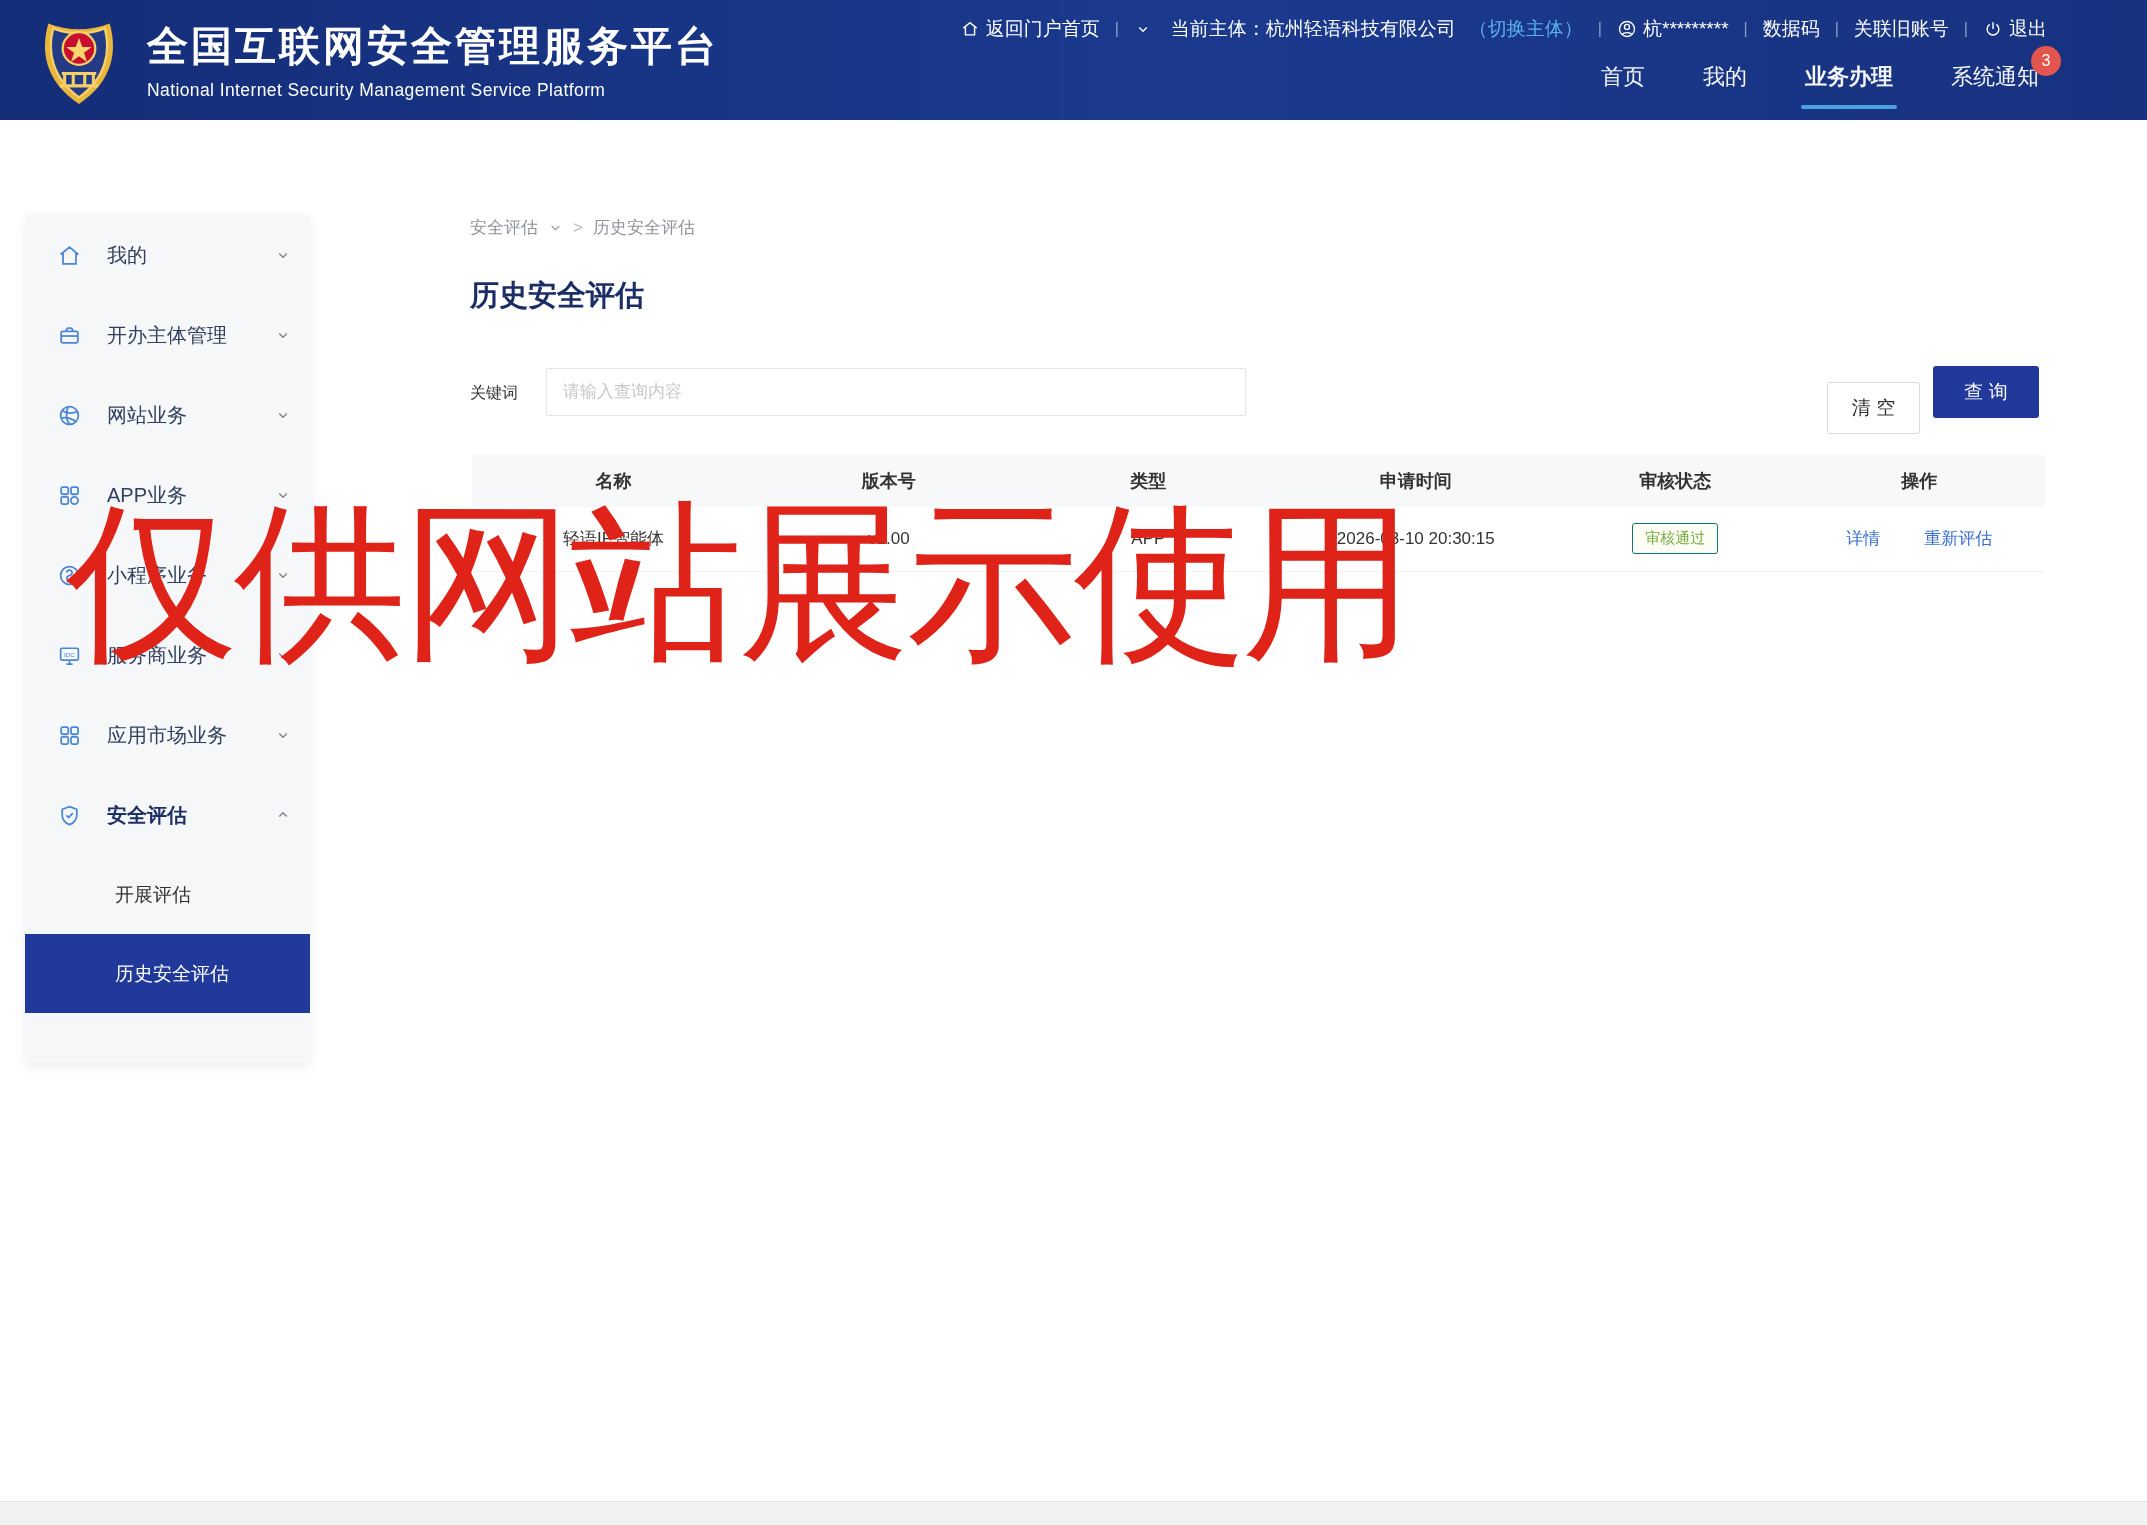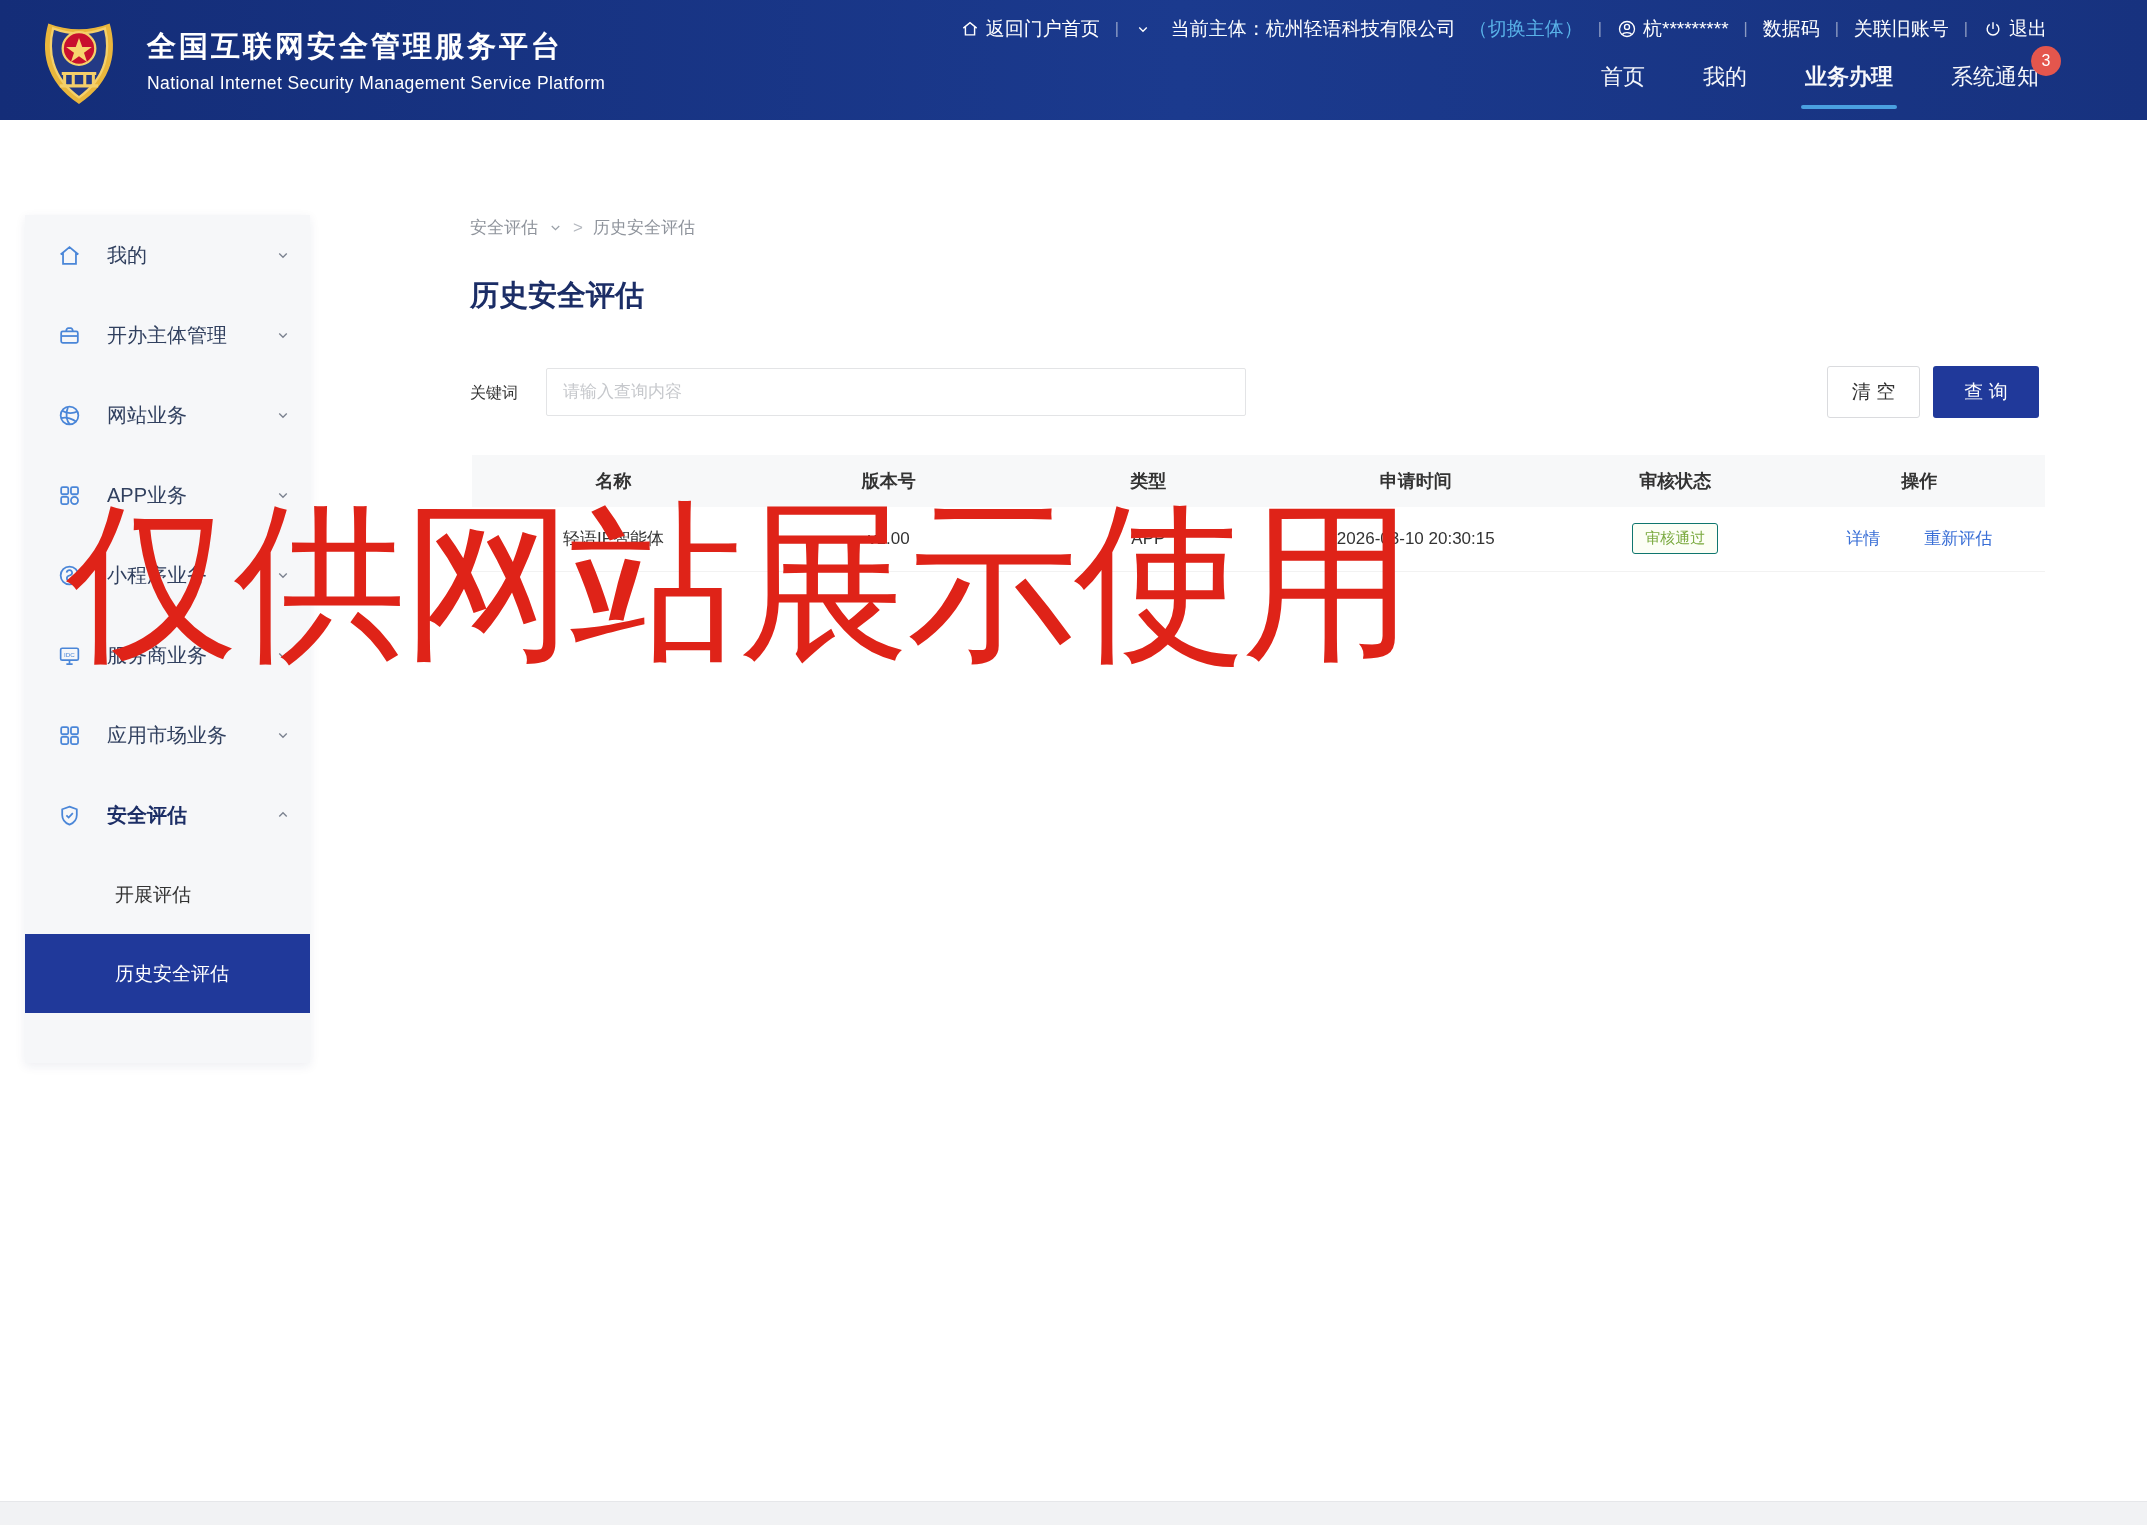--- a/index.html
+++ b/index.html
@@ -4,21 +4,21 @@
 <style>
   * { margin:0; padding:0; box-sizing:border-box; }
   html,body { background:#fff; }
   body { font-family:"Liberation Sans", sans-serif; }
   #screen { position:relative; width:2147px; height:1525px; background:#fff; overflow:hidden; }
 
   
   .header { position:absolute; left:0; top:0; width:2147px; height:120px;
             background:linear-gradient(90deg,#142d78 0%, #1b3a8e 55%, #17327f 100%); }
   .brand { position:absolute; left:33px; top:12px; display:flex; align-items:center; gap:22px; }
-  .brand-text .cn { color:#fff; font-size:29px; font-weight:700; letter-spacing:3px; }
+  .brand-text .cn { color:#fff; font-size:41px; font-weight:700; letter-spacing:3px; }
   .brand-text .en { color:#fff; font-size:17.5px; margin-top:6px; letter-spacing:.4px; font-weight:400; }
 
   .util { position:absolute; right:100px; top:16px; display:flex; align-items:center; gap:13px;
           color:#fff; font-size:19px; white-space:nowrap; }
   .util .sep { color:rgba(255,255,255,.5); font-size:16px; padding:0 2px; }
   .util .switch { color:#59b2e8; }
   .util .u-ic { display:inline-flex; vertical-align:middle; margin-right:6px; }
   .util .link { display:inline-flex; align-items:center; cursor:pointer; }
 
   .nav { position:absolute; right:108px; top:62px; display:flex; gap:58px; align-items:center;
@@ -46,21 +46,21 @@
             display:flex; align-items:center; gap:10px; }
   .crumbs .gt { color:#b4b8bf; }
   .crumb-link { cursor:pointer; }
   .page-title { position:absolute; left:470px; top:276px; font-size:29px; font-weight:700; color:#1b2d66; }
 
   .search-label { position:absolute; left:470px; top:383px; font-size:16px; color:#333; }
   .search-input { position:absolute; left:546px; top:368px; width:700px; height:48px; border:1px solid #e3e4e6;
             border-radius:2px; padding:0 16px; font-size:17px; color:#333; outline:none; background:#fff;
             font-family:"Liberation Sans", sans-serif; }
   .search-input::placeholder { color:#c6c8cc; }
-  .btn-clear { position:absolute; left:1827px; top:366px; width:93px; height:52px; background:#fff;
+  .btn-clear { position:absolute; left:1827px; top:382px; width:93px; height:52px; background:#fff;
             border:1px solid #dadbde; border-radius:3px; font-size:19px; color:#333; cursor:pointer;
             font-family:"Liberation Sans", sans-serif; }
   .btn-query { position:absolute; left:1933px; top:366px; width:106px; height:52px; background:#20399a;
             border:none; border-radius:3px; font-size:19px; color:#fff; cursor:pointer;
             font-family:"Liberation Sans", sans-serif; }
 
   .tablewrap { position:absolute; left:472px; top:455px; width:1573px; }
   table { width:100%; border-collapse:collapse; table-layout:fixed; }
   thead th { background:#f7f8f9; height:52px; font-size:18px; font-weight:700; color:#333; text-align:center; }
   tbody td { height:64px; font-size:17px; color:#333; text-align:center; background:#fff;

